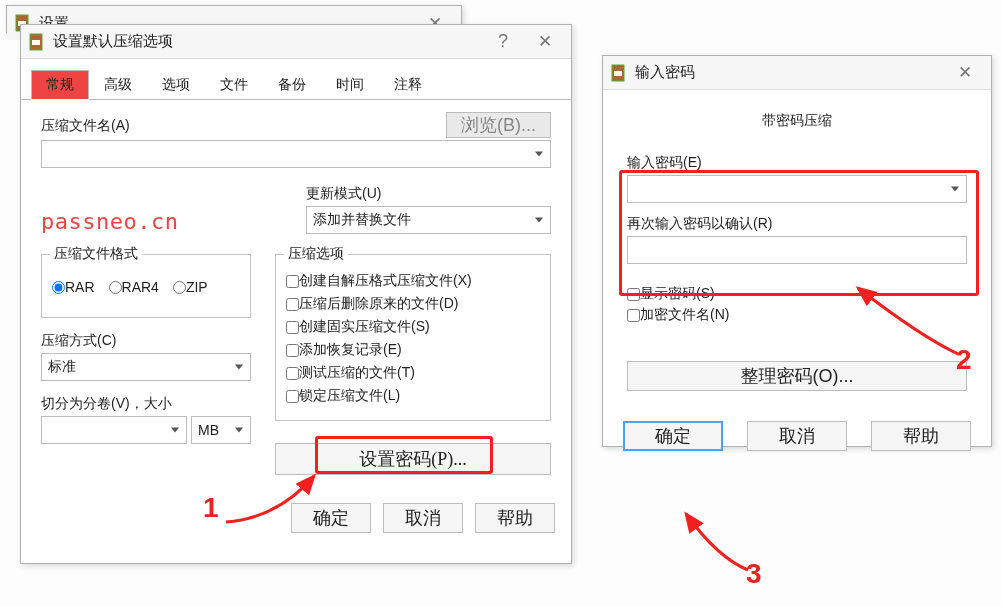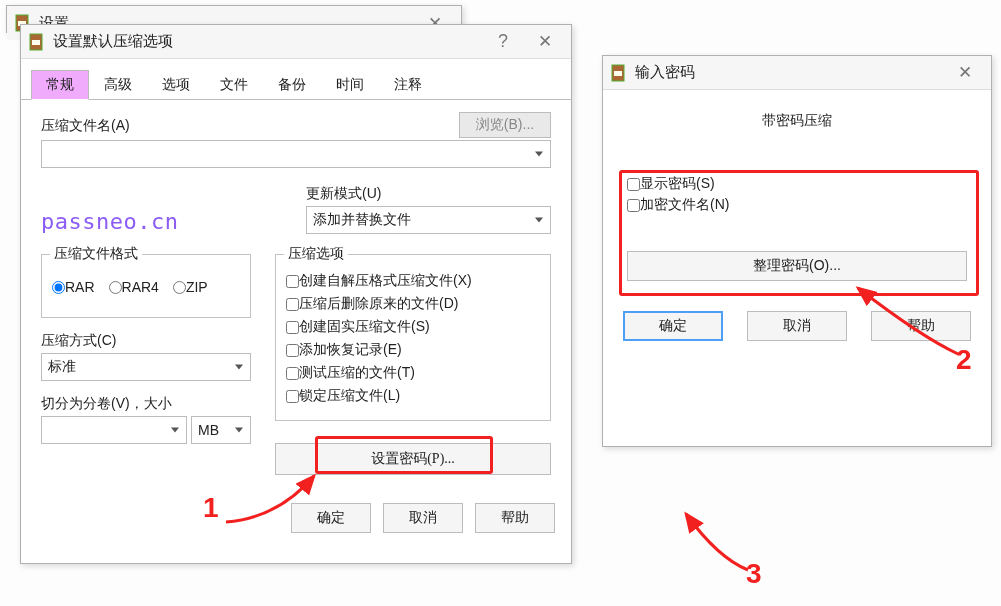--- a/index.html
+++ b/index.html
@@ -60,21 +60,21 @@
   }
   .tab {
     padding: 5px 14px;
     border: 1px solid transparent;
     border-bottom: none;
     position: relative;
     top: 1px;
     background: transparent;
   }
   .tab.active {
-    background: #f0abfc;
+    background: #ef4444;
     border-color: #bcbcbc;
     border-bottom: 1px solid #fff;
   }
 
   
   .content { padding: 12px 20px 16px 20px; }
   .label { display: block; margin-bottom: 3px; font-size: 14px; }
   .input, .combo {
     width: 100%;
     height: 28px;
@@ -115,33 +115,33 @@
 
   .btn {
     height: 30px;
     min-width: 80px;
     border: 1px solid #bcbcbc;
     background: #f5f5f5;
     display: inline-flex;
     align-items: center;
     justify-content: center;
     padding: 0 14px;
-    font-size: 14px;
+    font-size: 18px;
   }
   .btn.primary { border-color: #4da0f5; box-shadow: inset 0 0 0 1px #4da0f5; }
 
   .footer {
     display: flex;
     justify-content: flex-end;
     gap: 12px;
     padding: 12px 16px;
   }
 
   .watermark {
-    color: #8b5cf6;
+    color: #ef4444;
     font-size: 22px;
     font-family: "Consolas", monospace;
     letter-spacing: .5px;
   }
 
   
   .anno { position: absolute; pointer-events: none; }
   .redbox { border: 3px solid #f32020; border-radius: 3px; }
   .rednum { color: #f32020; font-size: 28px; font-weight: bold; }
 
@@ -293,20 +293,29 @@
           <rect x="3" y="7" width="8" height="5" fill="#ffe"></rect>
         </svg>
     </span>
     <span class="title">输入密码</span>
     <span class="ctl close">✕</span>
   </div>
 
   <div class="content" style="padding:16px 24px;">
     <div style="text-align:center; margin:6px 0 24px 0;">带密码压缩</div>
 
+    <div>
+      <span class="label">输入密码(E)</span>
+      <div class="combo"></div>
+
+      <div style="height:12px;"></div>
+
+      <span class="label">再次输入密码以确认(R)</span>
+      <div class="input"></div>
+    </div>
 
     <div style="height:18px;"></div>
     <label class="check-row">
         <input type="checkbox" style=""> 
         <span>显示密码(S)</span>
       </label>
     <label class="check-row">
         <input type="checkbox" style=""> 
         <span>加密文件名(N)</span>
       </label>

